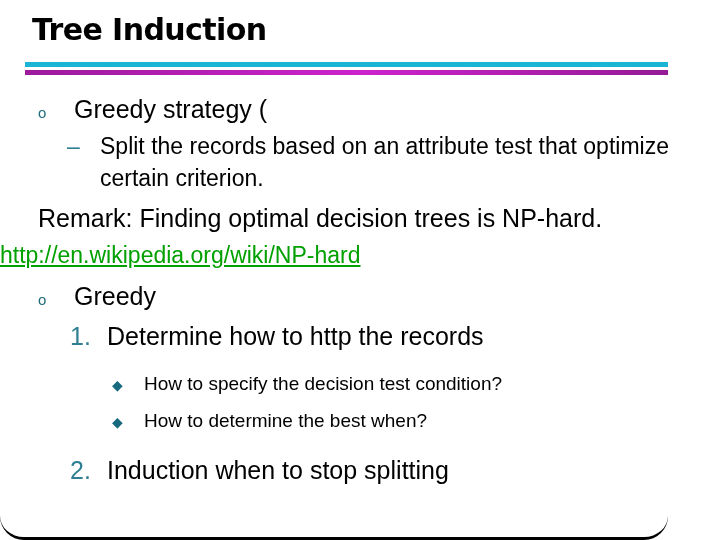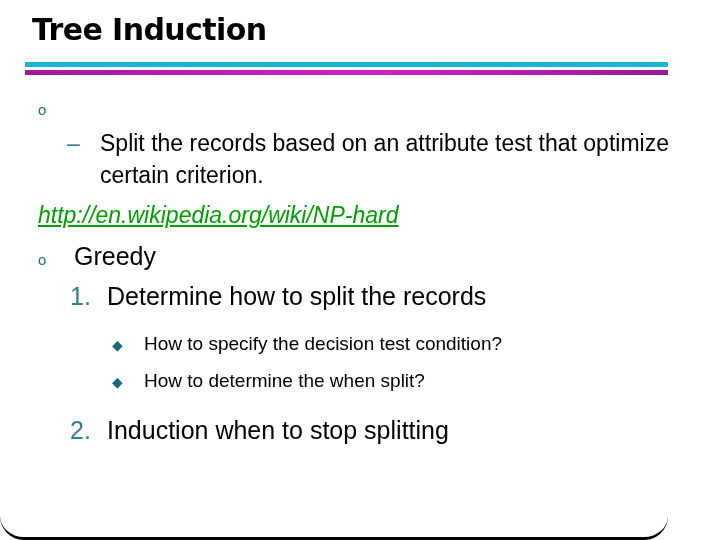--- a/index.html
+++ b/index.html
@@ -109,24 +109,22 @@
     max-width: 585px;
   }
 
   
   .plain {
     padding-left: 38px;
     font-size: 25px;
     line-height: 37px;
   }
   .link-line {
-    padding-left: 38px;
     font-size: 23px;
     line-height: 36px;
-    font-style: italic;
   }
   .hyperlink {
     color: #00a000;
     text-decoration: underline;
     text-underline-offset: 2px;
   }
 
   
   .lvlnum {
     padding-left: 70px;
@@ -166,56 +164,60 @@
   <div class="divider-group">
     <div class="bar-cyan"></div>
     <div class="bar-gap"></div>
     <div class="bar-magenta"></div>
   </div>
 
   <div class="body">
 
     <div class="line lvl1">
       <span class="marker">o</span>
+      <span class="text">Greedy strategy (</span>
     </div>
 
     <div class="line lvl2">
       <span class="marker">–</span>
       <span class="text">Split the records based on an attribute test that optimizes certain criterion.</span>
     </div>
 
     <div class="spacer-sm"></div>
 
+    <div class="line plain">
+      <span class="text">Remark: Finding optimal decision trees is NP-hard.</span>
+    </div>
 
     <div class="line link-line">
       <span class="hyperlink">http://en.wikipedia.org/wiki/NP-hard</span>
     </div>
 
     <div class="spacer-sm"></div>
 
     <div class="line lvl1">
       <span class="marker">o</span>
       <span class="text">Greedy</span>
     </div>
 
     <div class="line lvlnum">
       <span class="marker">1.</span>
-      <span class="text">Determine how to split the records</span>
+      <span class="text">Determine how to http the records</span>
     </div>
 
     <div class="spacer-md"></div>
 
     <div class="line lvldia">
       <span class="marker">◆</span>
       <span class="text">How to specify the decision test condition?</span>
     </div>
 
     <div class="line lvldia">
       <span class="marker">◆</span>
-      <span class="text">How to determine the when split?</span>
+      <span class="text">How to determine the best when?</span>
     </div>
 
     <div class="spacer-md"></div>
 
     <div class="line lvlnum">
       <span class="marker">2.</span>
       <span class="text">Induction when to stop splitting</span>
     </div>
 
   </div>

